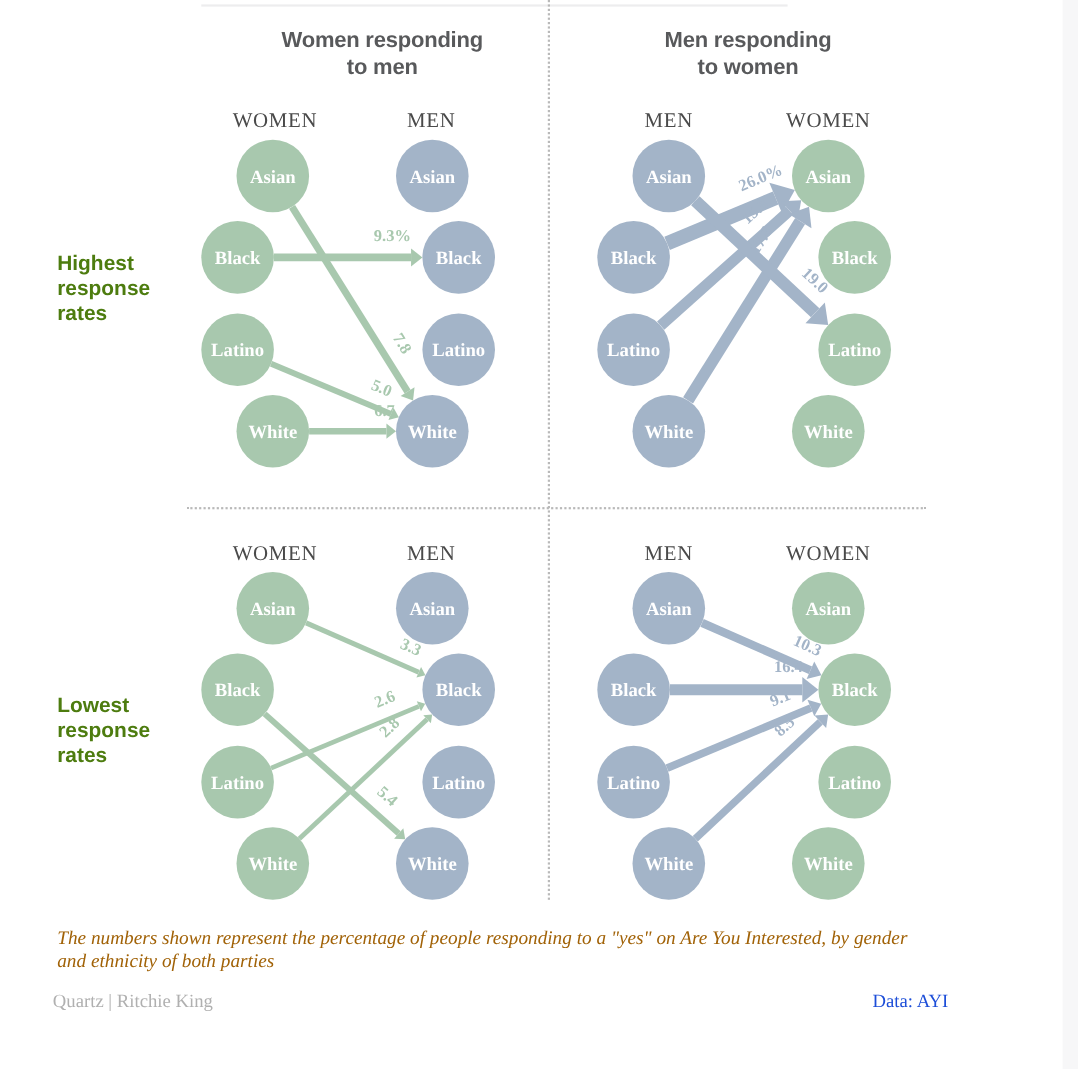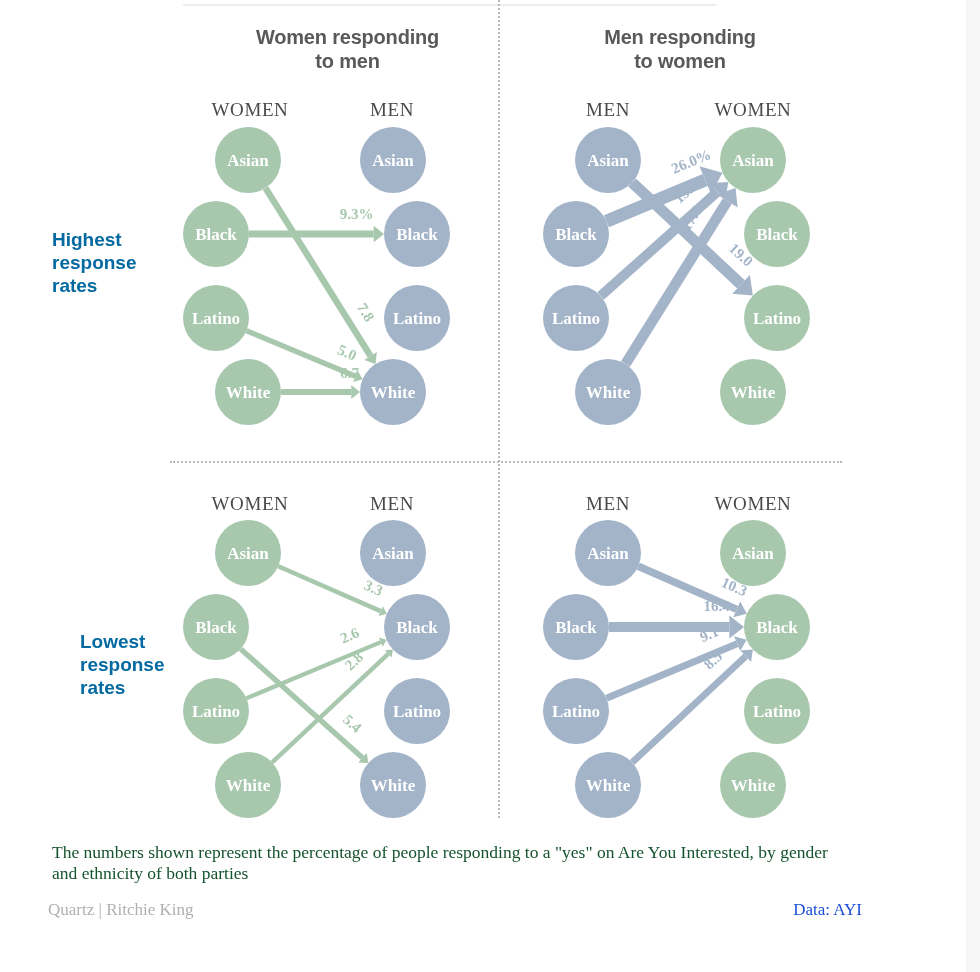--- a/index.html
+++ b/index.html
@@ -57,26 +57,26 @@
     width: 140px;
   }
 
   
   .row-label {
     position: absolute;
     font-family: "Liberation Sans", sans-serif;
     font-weight: bold;
     font-size: 19px;
     line-height: 23px;
-    color: #0369a1;
+    color: #4d7c0f;
     width: 140px;
     left: 52px;
   }
   #row-label-high { top: 228px; }
-  #row-label-low  { top: 630px; margin-left: 28px; }
+  #row-label-low  { top: 630px; }
 
   
   #hrule {
     position: absolute;
     left: 170px; top: 461px;
     width: 672px; height: 0;
     border-top: 2px dotted #b9b9b9;
   }
   #vrule {
     position: absolute;
@@ -102,23 +102,24 @@
     font-weight: bold;
     font-size: 15px;
   }
 
   
   #note {
     position: absolute;
     left: 52px; top: 842px;
     width: 800px;
     font-family: "Liberation Serif", serif;
+    font-style: italic;
     font-size: 17.5px;
     line-height: 21px;
-    color: #14532d;
+    color: #a16207;
   }
   #credit {
     position: absolute;
     left: 48px; top: 900px;
     font-family: "Liberation Serif", serif;
     font-size: 17px;
     color: #b0b0b0;
   }
   #source {
     position: absolute;

